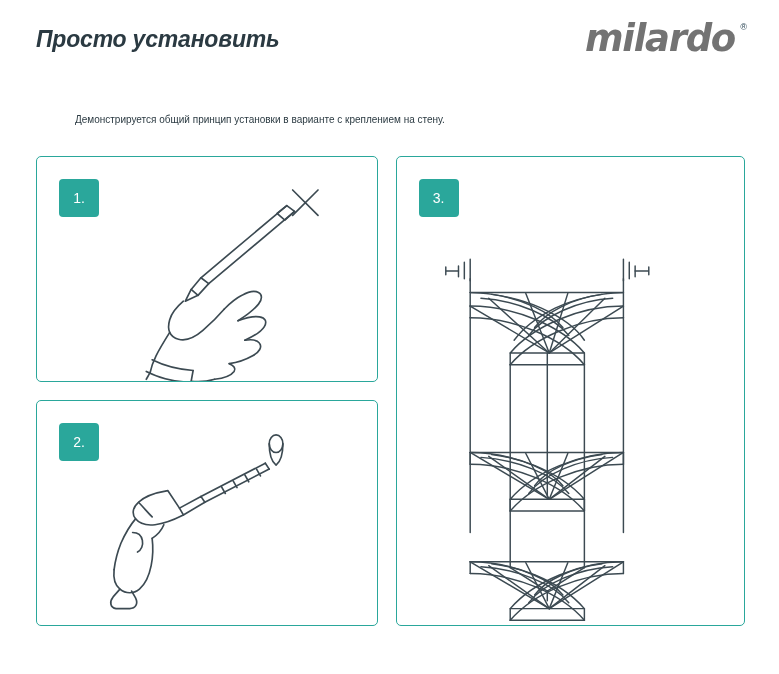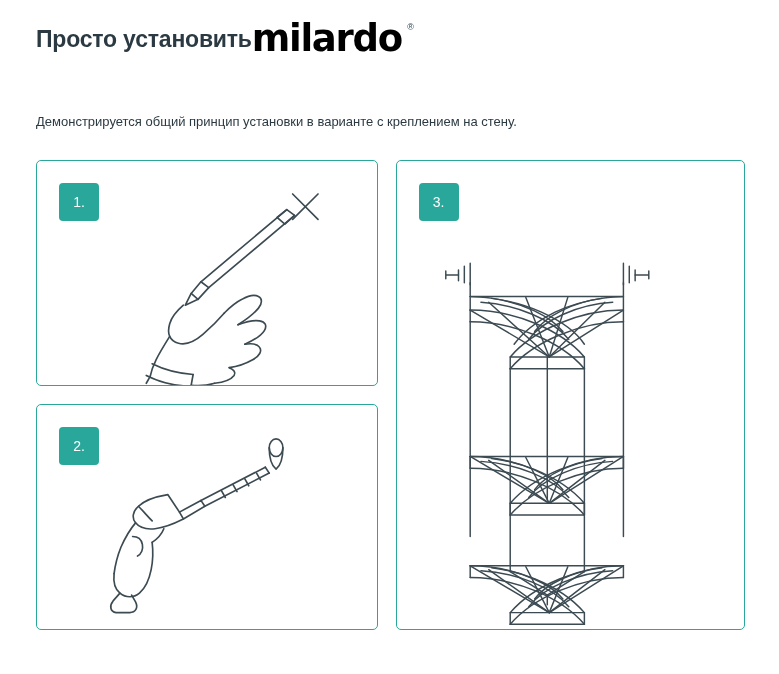--- a/index.html
+++ b/index.html
@@ -18,55 +18,58 @@
   .page {
     position: relative;
     width: 779px;
     height: 674px;
     box-sizing: border-box;
     padding: 22px 34px 20px 36px;
   }
   .header {
     display: flex;
     align-items: flex-start;
+    justify-content: space-between;
     height: 56px;
+    font-style: italic;
   }
   .page-title {
     font-size: 23px;
     font-weight: bold;
     color: #2b3a42;
     letter-spacing: -0.2px;
     margin: 4px 0 0 0;
   }
   .brand {
     position: relative;
     padding-right: 10px;
     margin-top: -2px;
   }
   .brand-word {
     font-family: "DejaVu Sans", sans-serif;
     font-size: 37px;
     font-weight: bold;
-    color: #000000;
+    color: #737373;
     letter-spacing: -1.3px;
     line-height: 1;
   }
   .brand-reg {
     position: absolute;
     top: 2px;
     right: -2px;
     font-size: 9px;
     color: #1d3a4a;
   }
   .intro {
     margin-top: 34px;
-    font-size: 13px;
+    font-size: 10px;
     line-height: 1.55;
     color: #2b3a42;
     max-width: 716px;
+    margin-left: 39px;
   }
   .panels {
     margin-top: 28px;
     display: flex;
     gap: 18px;
     height: 470px;
   }
   .col-left {
     width: 348px;
     display: flex;

